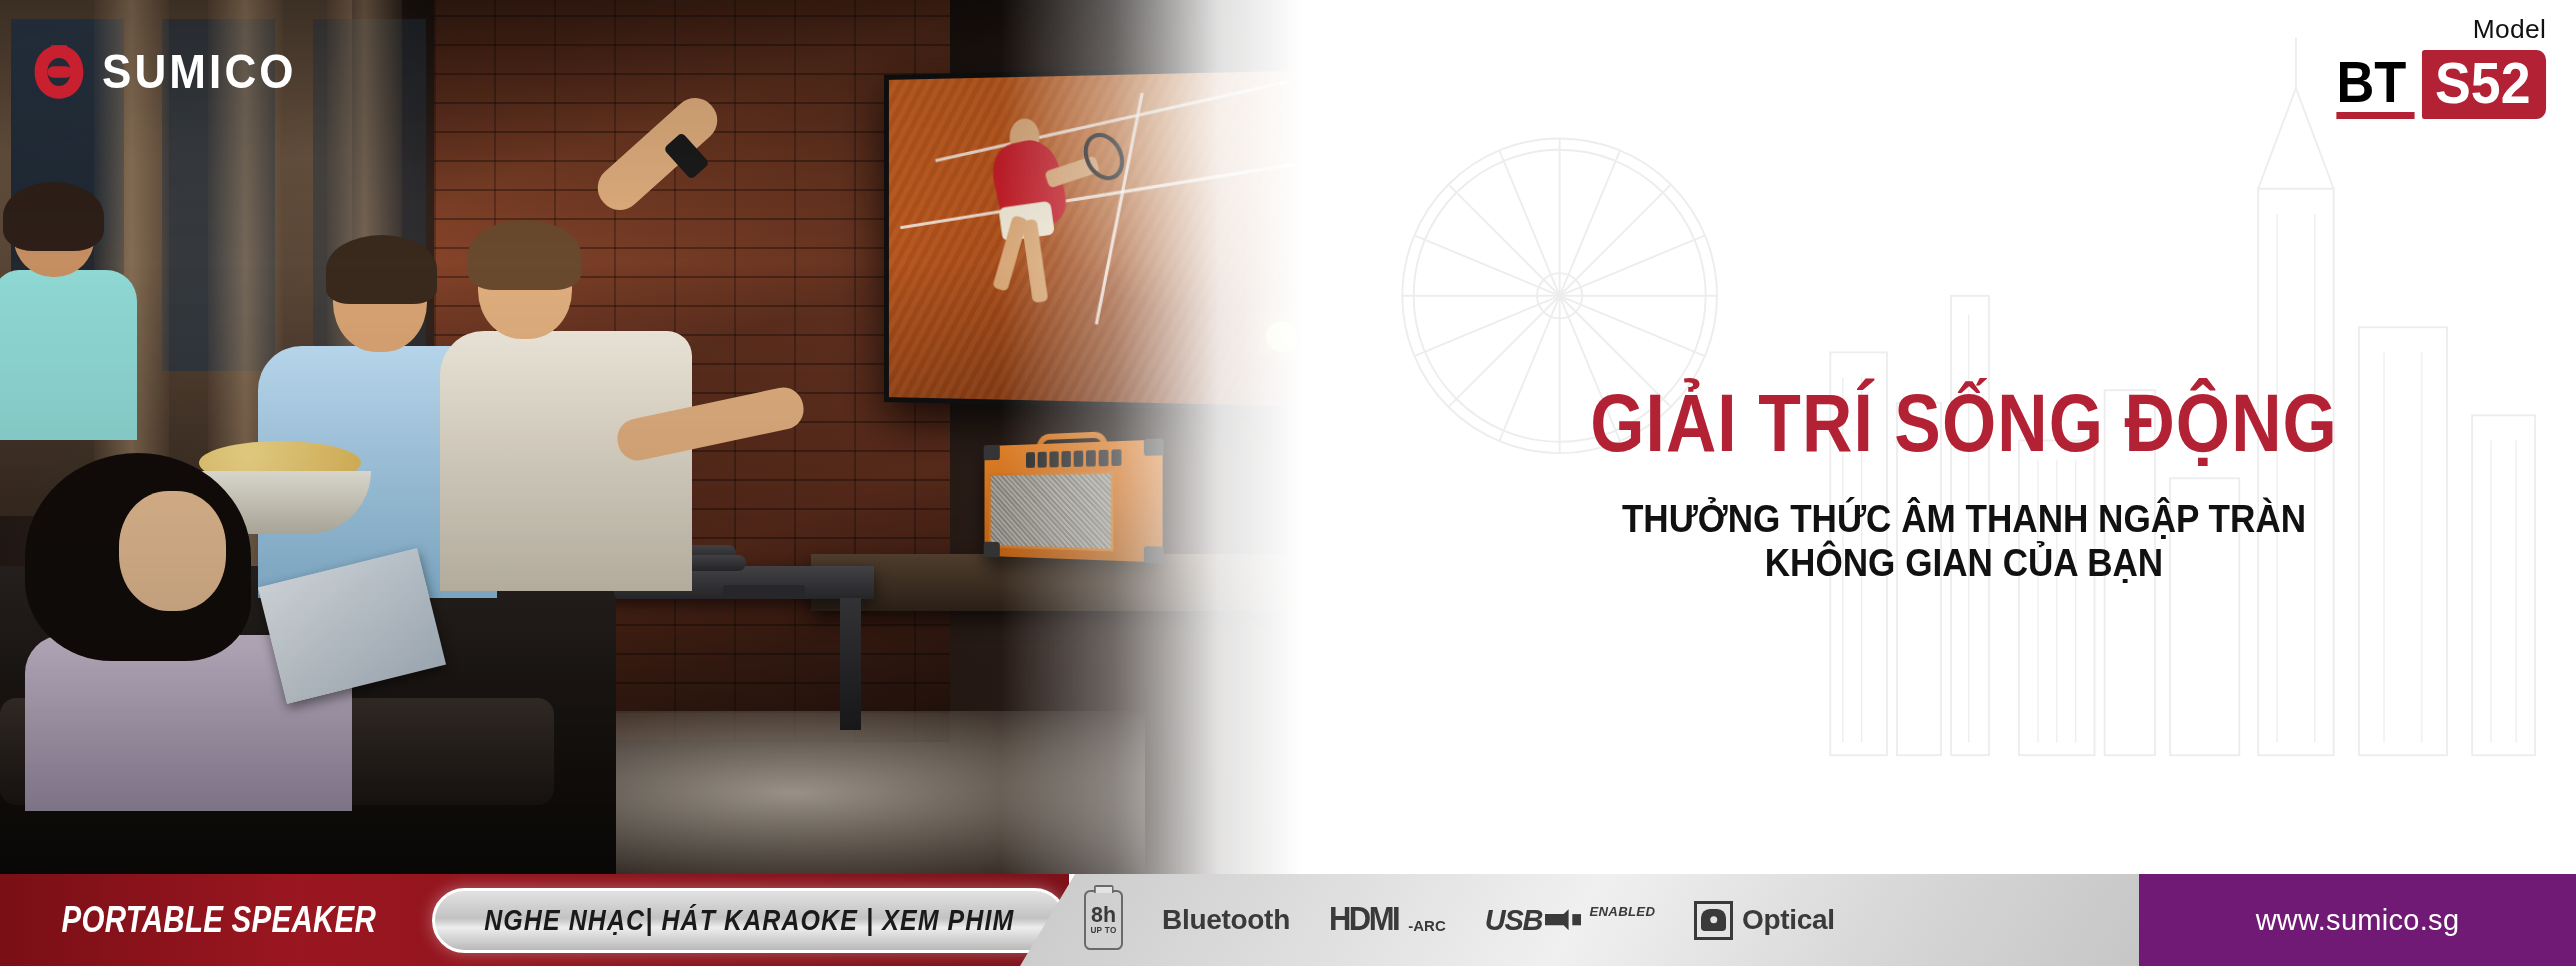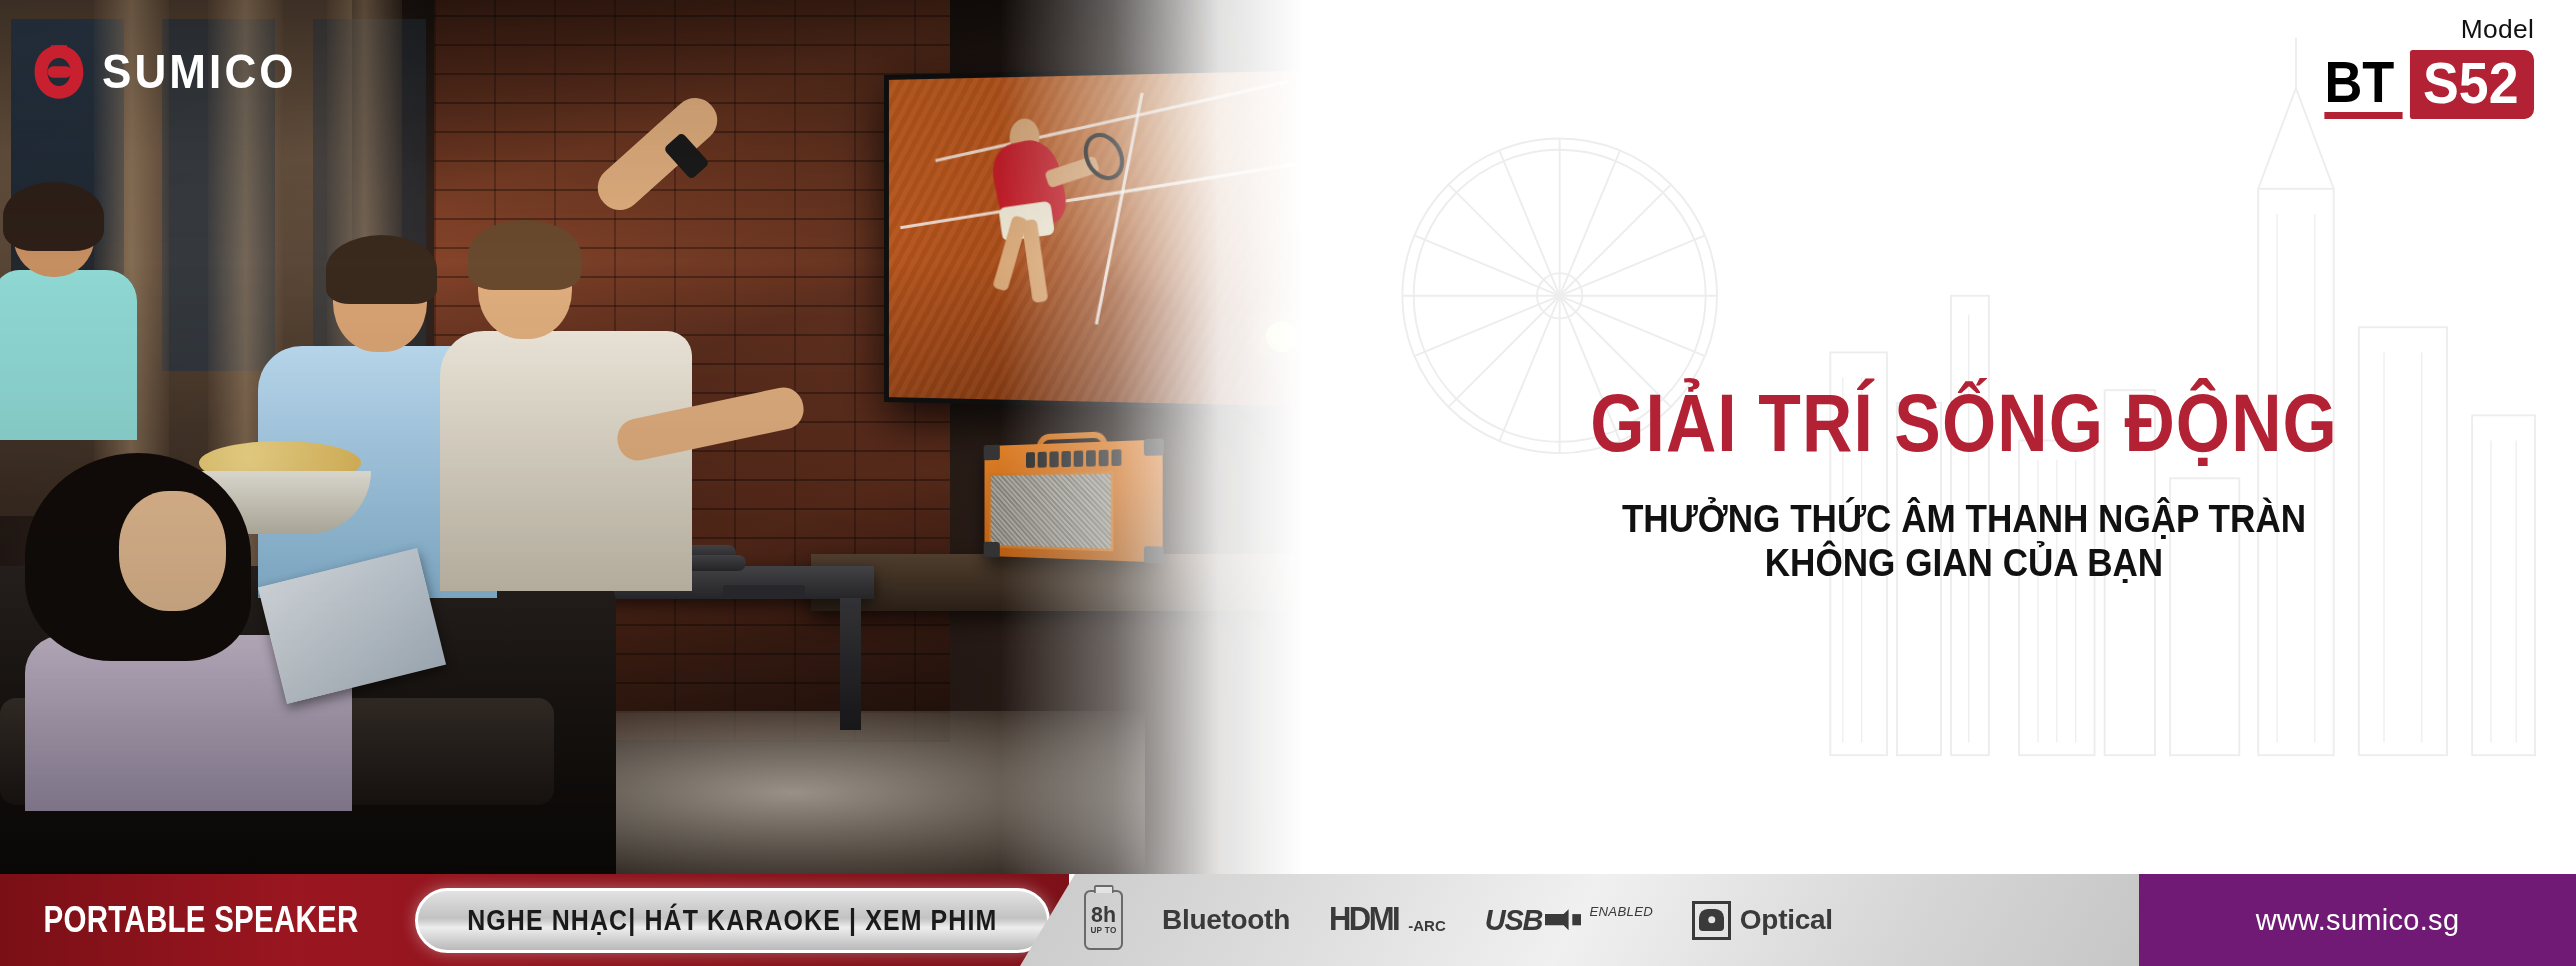--- a/index.html
+++ b/index.html
@@ -197,21 +197,21 @@
     font-family:"Liberation Sans", sans-serif;
     font-weight:700;
     font-size:39px;
     line-height:1.12;
     color:#111;
     transform:scaleX(.9);
   }
   .subhead span { display:block; }
 
   
-  .model-badge { position:absolute; right:38px; top:14px; width:264px; }
+  .model-badge { position:absolute; right:26px; top:14px; width:264px; }
   .model-label {
     text-align:right; font-size:26.4px; font-weight:400; color:#111;
     padding-right:3.8px; letter-spacing:0.3px;
   }
   .model-row { display:flex; align-items:stretch; justify-content:flex-end; margin-top:5px; }
   .model-bt {
     font-size:57px; font-weight:700; color:#000; line-height:1;
     padding:3.8px 8.8px 1.3px 0; transform:scaleX(.92);
     border-bottom:7.5px solid #b22234;
   }
@@ -220,21 +220,21 @@
     font-size:57px; font-weight:700; line-height:1;
     padding:5px 16.4px 6.3px 14px; border-radius:2.5px 10px 10px 2.5px;
     transform:scaleX(.94);
   }
 
   
   .bottom-bar { position:absolute; left:0; bottom:0; width:2576px; height:92px; display:flex; }
   .bb-red {
     position:relative; width:1069px; height:92px;
     background:linear-gradient(90deg,#7a0f16 0%, #9a1620 28%, #8d141d 60%, #7d1018 100%);
-    display:flex; align-items:center; padding-left:9px; gap:21.4px;
+    display:flex; align-items:center; padding-left:27px; gap:21.4px;font-style:italic;
   }
   .bb-red-title {
     color:#fff; font-size:36px; font-weight:700; letter-spacing:0.3px;
     transform:scaleX(.82); white-space:nowrap;
   }
   .pill {
     height:65px; min-width:635px; border-radius:33px;
     background:linear-gradient(180deg,#e2e2e2 0%,#c2c2c2 46%,#ededed 62%,#b9b9b9 100%);
     border:3.8px solid #fff;
     display:flex; align-items:center; justify-content:center;
@@ -273,21 +273,21 @@
     width:16.4px; height:5.7px; border:2.5px solid #6a6a6a; border-bottom:none; border-radius:2.5px 2.5px 0 0;
     background:#e3e3e3;
   }
   .bat-h { font-size:21.4px; font-weight:700; color:#3a3a3a; line-height:.95; }
   .bat-upto { font-size:8.2px; font-weight:700; color:#3a3a3a; letter-spacing:0.3px; }
   .hdmi-word { font-size:31px; font-weight:700; letter-spacing:-2.5px; color:#3a3a3a; transform:scaleY(1.05); }
   .hdmi-arc { font-size:15px; font-weight:700; color:#3a3a3a; align-self:flex-end; margin-bottom:3.8px; margin-left:1.3px; }
   .usb-wrap { display:flex; flex-direction:row; align-items:flex-start; }
   .usb-row { display:flex; align-items:center; gap:2.5px; }
   .usb-word { font-size:29px; font-weight:700; font-style:italic; letter-spacing:-1.3px; color:#3a3a3a; }
-  .usb-enabled { font-size:13.2px; font-weight:400; font-style:italic; color:#3a3a3a; letter-spacing:0.3px; }
+  .usb-enabled { font-size:13.2px; font-weight:700; font-style:italic; color:#3a3a3a; letter-spacing:0.3px; }
   .optical-port {
     width:39px; height:39px; border:3.1px solid #3a3a3a;
     display:flex; align-items:center; justify-content:center;
   }
   .optical-inner {
     width:25px; height:21.4px; background:#3a3a3a;
     border-radius:8.8px 8.8px 3.8px 3.8px; position:relative;
   }
   .optical-inner:after {
     content:""; position:absolute; left:50%; top:50%; transform:translate(-50%,-50%);

